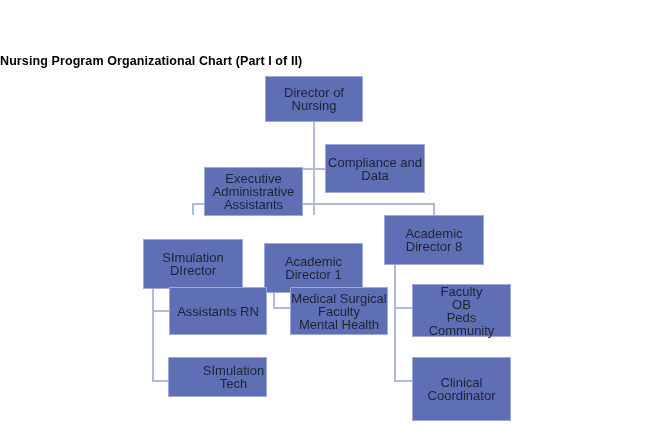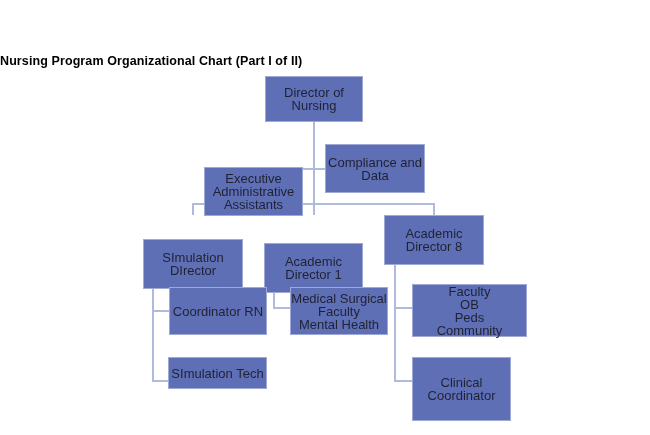--- a/index.html
+++ b/index.html
@@ -31,22 +31,22 @@
 
   
   #node-director   { left: 265px; top: 76px;  width: 98px;  height: 46px; }
   #node-exec-admin { left: 204px; top: 144px; width: 99px;  height: 49px; margin-top: 23px; }
   #node-compliance { left: 325px; top: 144px; width: 100px; height: 49px; }
   #node-sim-director { left: 143px; top: 215px; width: 100px; height: 50px; margin-top: 24px; }
   #node-academic1  { left: 264px; top: 215px; width: 99px;  height: 50px; margin-top: 28px; }
   #node-academic2  { left: 384px; top: 215px; width: 100px; height: 50px; }
   #node-sim-rn     { left: 169px; top: 287px; width: 98px;  height: 48px; }
   #node-med-surg   { left: 290px; top: 287px; width: 98px;  height: 48px; }
-  #node-faculty    { left: 412px; top: 284px; width: 115px;  height: 53px; }
-  #node-sim-tech   { left: 168px; top: 357px; width: 99px;  height: 32px; }
+  #node-faculty    { left: 412px; top: 284px; width: 99px;  height: 53px; }
+  #node-sim-tech   { left: 168px; top: 357px; width: 99px;  height: 40px; padding-left: 32px; }
   #node-clinical   { left: 412px; top: 357px; width: 99px;  height: 64px; }
 
   
   #ln-director-v  { left: 313px; top: 122px; width: 2px;   height: 93px; }
   #ln-level2-h    { left: 303px; top: 168px; width: 22px;  height: 2px; }
   #ln-dist-h      { left: 192px; top: 203px; width: 243px; height: 2px; }
   #ln-drop-left   { left: 192px; top: 203px; width: 2px;   height: 12px; }
   #ln-drop-right  { left: 433px; top: 203px; width: 2px;   height: 12px; }
   #ln-sim-v       { left: 152px; top: 265px; width: 2px;   height: 117px; }
   #ln-simrn-h     { left: 152px; top: 310px; width: 17px;  height: 2px; }
@@ -78,21 +78,21 @@
   <div class="line" id="ln-faculty-h"></div>
   <div class="line" id="ln-clinical-h"></div>
 
   <div class="node" id="node-director">Director of Nursing</div>
   <div class="node" id="node-exec-admin">Executive Administrative
 Assistants</div>
   <div class="node" id="node-compliance">Compliance and Data</div>
   <div class="node" id="node-sim-director">SImulation DIrector</div>
   <div class="node" id="node-academic1">Academic Director 1</div>
   <div class="node" id="node-academic2">Academic Director 8</div>
-  <div class="node" id="node-sim-rn">Coordinator RN</div>
+  <div class="node" id="node-sim-rn">Assistants RN</div>
   <div class="node" id="node-med-surg">Medical Surgical Faculty
 Mental Health</div>
   <div class="node" id="node-faculty">Faculty
 OB
 Peds
 Community</div>
   <div class="node" id="node-sim-tech">SImulation Tech</div>
   <div class="node" id="node-clinical">Clinical Coordinator</div>
 
 </div>

